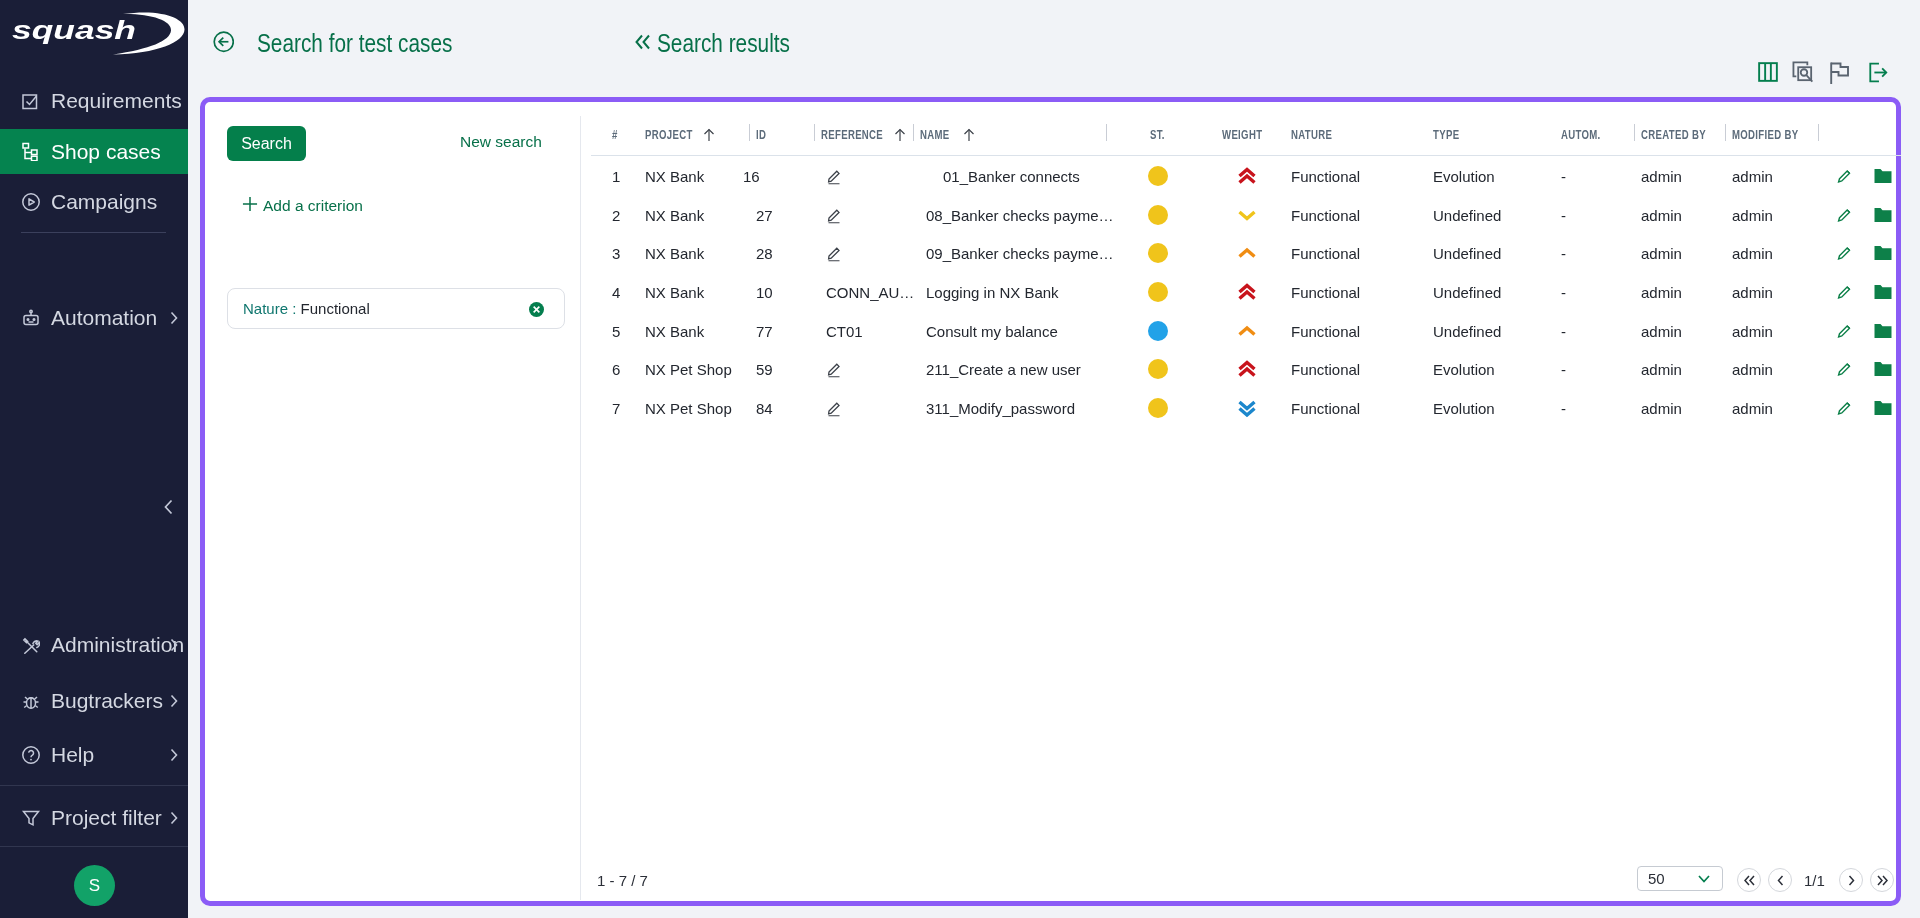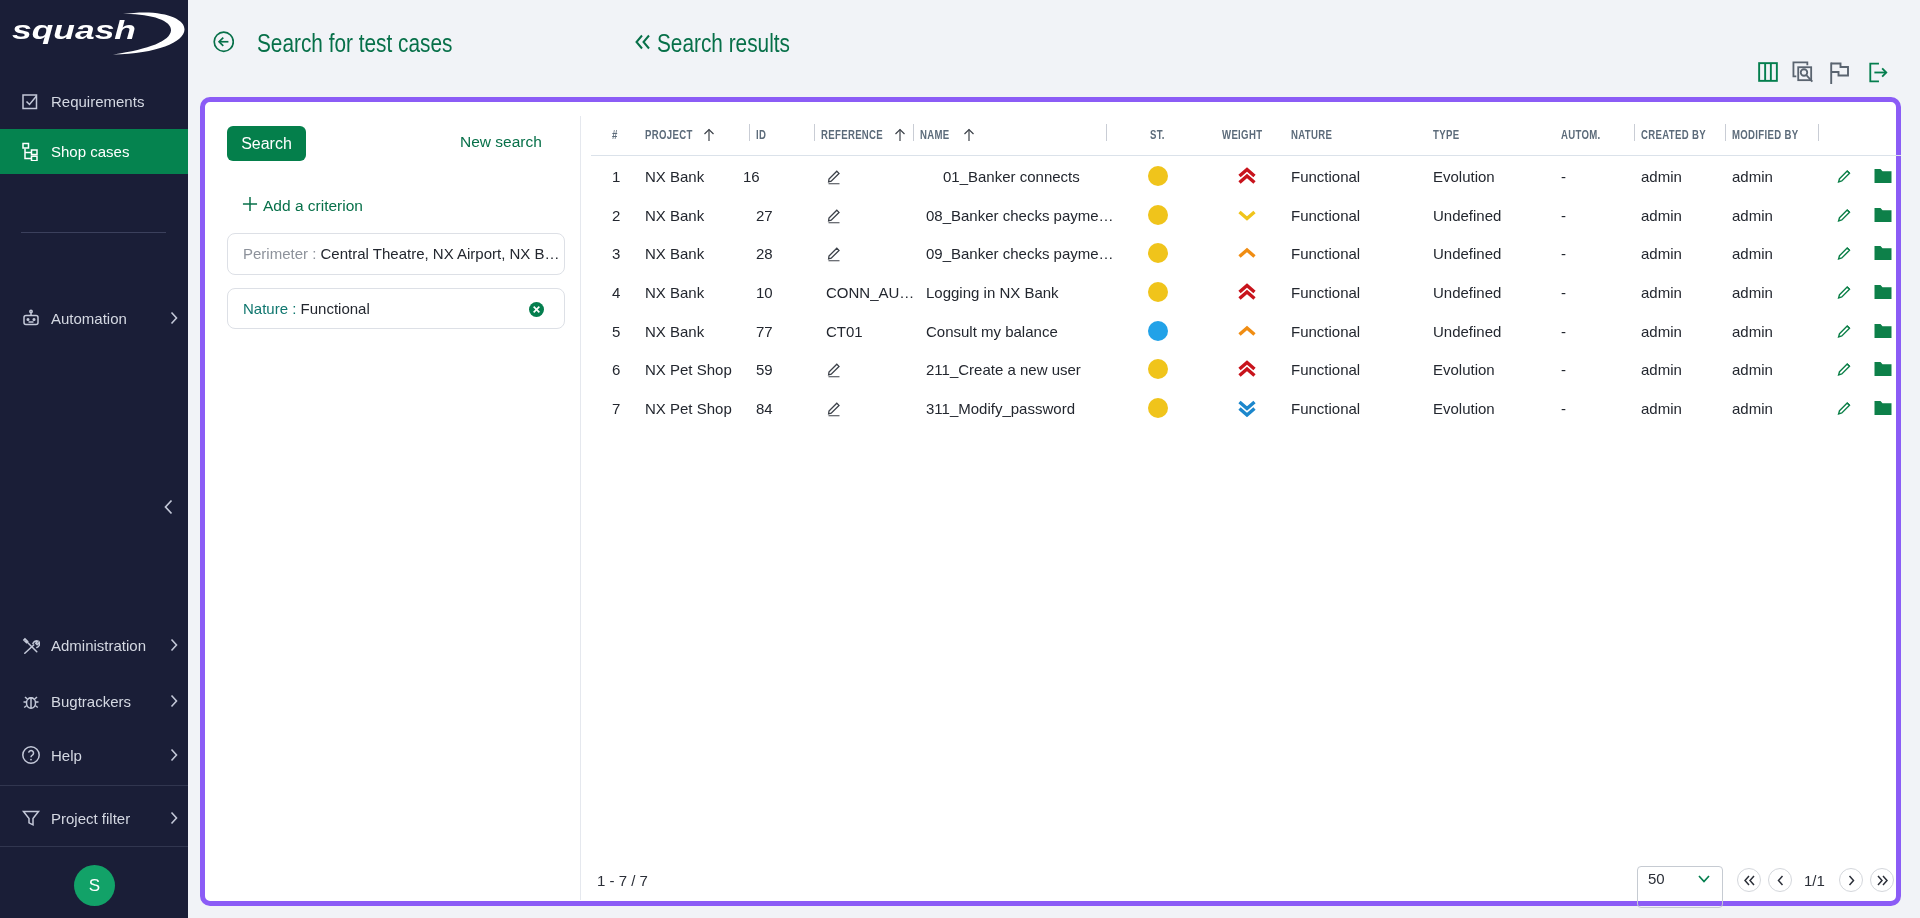--- a/index.html
+++ b/index.html
@@ -1,20 +1,20 @@
 <!DOCTYPE html>
 <html><head>
 <meta charset="utf-8">
 <style>
 html,body{margin:0;padding:0}
 body{width:1920px;height:918px;background:#f1f3f7;font-family:"Liberation Sans",sans-serif;overflow:hidden;position:relative}
 .abs{position:absolute}
 
 #side{position:absolute;left:0;top:0;width:188px;height:918px;background:#1a1e37}
-.nav{position:absolute;left:0;width:188px;height:50px;display:flex;align-items:center;color:#d4d8e2;font-size:15px}
+.nav{position:absolute;left:0;width:188px;height:50px;display:flex;align-items:center;color:#d4d8e2;font-size:21px}
 .nav svg{position:absolute;left:21px}
 .nav .lbl{position:absolute;left:51px;white-space:nowrap}
 .nav .chev{position:absolute;left:170px}
 .nav.active{background:#05834f;color:#fff}
 .sdiv{position:absolute;left:21px;width:145px;height:1px;background:#3b405c}
 
 #main{position:absolute;left:188px;top:0;width:1732px;height:918px}
 .grntxt{color:#077049}
 #panel{position:absolute;left:12px;top:97px;width:1701px;height:809px;background:#fff;border:5px solid #8b5cf6;border-radius:10px;box-sizing:border-box}
 #vdiv{position:absolute;left:375px;top:14px;width:1px;height:784px;background:#e5e8ee}
@@ -45,20 +45,27 @@
   <div class="nav active" style="top:129px;height:45px">
     <svg width="19" height="19" viewBox="0 0 19 19" fill="none" stroke="#fff" stroke-width="1.5">
         <rect x="2" y="1.5" width="5.5" height="4.5"></rect>
         <polyline points="4,6.5 4,16.5 10.5,16.5"></polyline>
         <line x1="4" y1="10.5" x2="10.5" y2="10.5"></line>
         <rect x="10.5" y="8" width="5.5" height="4.5"></rect>
         <rect x="10.5" y="14.2" width="5.5" height="4.5"></rect>
       </svg>
     <span class="lbl">Shop cases</span>
   </div>
+  <div class="nav" style="top:177px">
+    <svg width="20" height="20" viewBox="0 0 20 20" fill="none" stroke="#c3c8d8" stroke-width="1.5">
+        <circle cx="10" cy="10" r="8.2"></circle>
+        <path d="M8,6.8 L13.2,10 L8,13.2 Z" fill="none" stroke-linejoin="round"></path>
+      </svg>
+    <span class="lbl">Campaigns</span>
+  </div>
   <div class="sdiv" style="top:232px"></div>
   <div class="nav" style="top:293px;height:50px">
     <svg width="20" height="20" viewBox="0 0 20 20" fill="none" stroke="#c3c8d8" stroke-width="1.5">
         <rect x="3" y="7.5" width="14" height="9" rx="2"></rect>
         <line x1="10" y1="7.5" x2="10" y2="4.6"></line>
         <circle cx="10" cy="3.4" r="1.2"></circle>
         <circle cx="7" cy="11.5" r="0.8" fill="#c3c8d8"></circle>
         <circle cx="13" cy="11.5" r="0.8" fill="#c3c8d8"></circle>
         <path d="M7.5,14 h5"></path>
       </svg>
@@ -163,21 +170,20 @@
   <div id="panel">
     <div id="vdiv"></div>
 
     <div class="abs" style="left:22px;top:24px;width:79px;height:35px;background:#047f4b;border-radius:6px;color:#fff;font-size:16px;display:flex;align-items:center;justify-content:center">Search</div>
     <div class="abs grntxt" style="left:255px;top:31px;font-size:15.5px">New search</div>
     <div class="abs grntxt" style="left:58px;top:95px;font-size:15.5px">Add a criterion</div>
     <svg class="abs" style="left:37px;top:94px" width="16" height="16" viewBox="0 0 17 17" stroke="#077049" stroke-width="1.6">
         <line x1="8.5" y1="1" x2="8.5" y2="16"></line>
         <line x1="1" y1="8.5" x2="16" y2="8.5"></line>
       </svg>
-    <div class="abs" style="left:22px;top:131px;width:338px;height:42px;border:1px solid #dde0e6;border-radius:8px;box-sizing:border-box;font-size:15px;line-height:40px;white-space:nowrap;overflow:hidden"><span style="margin-left:15px;color:#8d929b">Perimeter : </span><span style="color:#23272f">Central Theatre, NX Airport, NX B…</span></div>
     <div class="abs" style="left:22px;top:186px;width:338px;height:41px;border:1px solid #dde0e6;border-radius:8px;box-sizing:border-box;font-size:15px;line-height:39px"><span style="margin-left:15px;color:#0f766e">Nature : </span><span style="color:#23272f">Functional</span>
       <svg class="abs" style="right:20.5px;top:12.5px" width="15" height="15" viewBox="0 0 18 18">
           <circle cx="9" cy="9" r="9" fill="#047e4e"></circle>
           <line x1="5.6" y1="5.6" x2="12.4" y2="12.4" stroke="#fff" stroke-width="2"></line>
           <line x1="12.4" y1="5.6" x2="5.6" y2="12.4" stroke="#fff" stroke-width="2"></line>
         </svg>
     </div>
 
     <div id="thead" class="abs" style="left:0;top:13px;width:1700px;height:40px">
       <span class="th" style="left:407px">#</span>
@@ -390,21 +396,21 @@
             <path d="M4.5,12.2 L12.2,4.5 L14.5,6.8 L6.8,14.5 L3.6,15.4 Z"></path>
             <line x1="12.2" y1="4.5" x2="14.5" y2="6.8"></line>
           </svg>
 <svg class="ic" style="left:1668px" width="20" height="17" viewBox="0 0 20 17">
             <path d="M1.5,15.5 V1.5 h6 l2,2.2 h9 v11.8 z" fill="#0d8049"></path>
           </svg>
 </div>
 </div>
 
     <div class="abs" style="left:392px;top:770px;font-size:15px;color:#2b2f38">1 - 7 / 7</div>
-    <div class="abs" style="left:1432px;top:764px;width:86px;height:42px;border:1px solid #c6cbd2;border-radius:4px;box-sizing:border-box;font-size:15px;color:#2b2f38;line-height:23px"><span style="margin-left:10px">50</span>
+    <div class="abs" style="left:1432px;top:764px;width:86px;height:25px;border:1px solid #c6cbd2;border-radius:4px;box-sizing:border-box;font-size:15px;color:#2b2f38;line-height:23px"><span style="margin-left:10px">50</span>
       <svg class="abs" style="right:12px;top:8px" width="12" height="8" viewBox="0 0 12 8" fill="none" stroke="#047e4e" stroke-width="1.7">
           <polyline points="1,1 6,6.5 11,1"></polyline>
         </svg>
     </div>
     <div class="pgc" style="left:1532px">
         <svg width="11" height="11" viewBox="0 0 11 11" fill="none" stroke="#2b2f38" stroke-width="1.5">
           <polyline points="5,1 1,5.5 5,10"></polyline>
           <polyline points="10,1 6,5.5 10,10"></polyline>
         </svg>
       </div>

